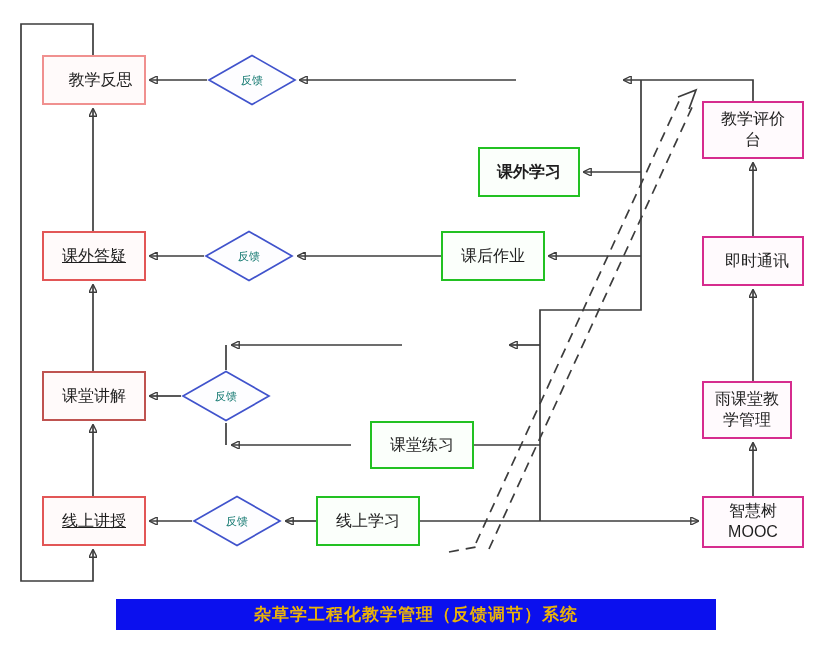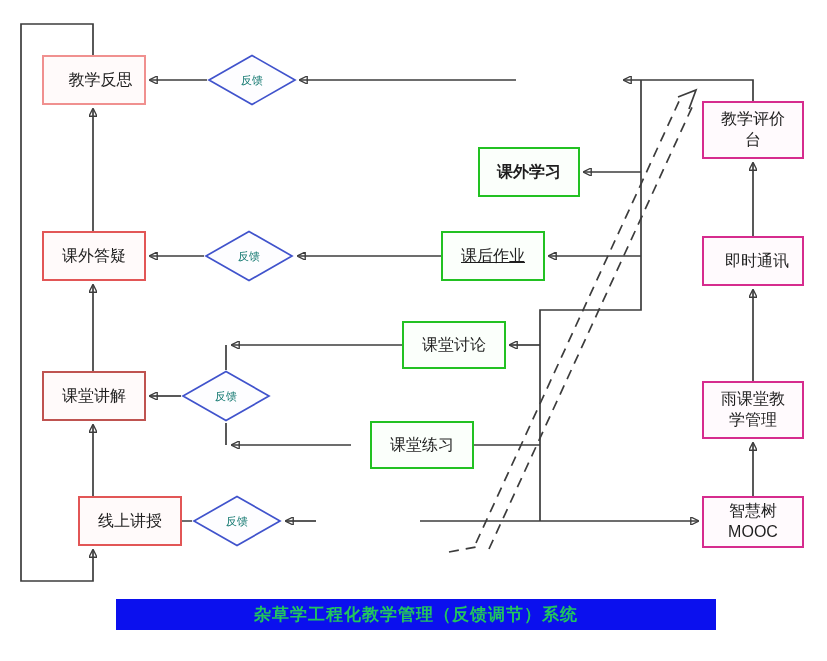--- a/index.html
+++ b/index.html
@@ -10,52 +10,52 @@
   .wires{position:absolute;left:0;top:0;width:827px;height:661px;}
   .wires path{stroke:#3c3c3c;stroke-width:1.7;fill:none;}
   .wires path.dash{stroke-dasharray:10 7;}
   .node{
     position:absolute;box-sizing:border-box;border:2px solid #888;
     background:#ffffff;display:flex;align-items:center;justify-content:center;
     width:104px;height:50px;font-size:16px;color:#1e1e1e;text-align:center;
   }
   .node span{white-space:pre-line;line-height:1.3;}
   .red-light{border-color:#f0908f;background:#fffafa;}
-  .red{border-color:#e25656;background:#fffafa;}
+  .red{border-color:#e25656;background:#fffafa;text-decoration:underline;}
   .red-dark{border-color:#bf5350;background:#fffafa;}
   .green{border-color:#22c122;background:#fbfffb;}
   .magenta{border-color:#d62c8e;background:#fffafd;}
   #n-reflect{left:42px;top:55px;padding-left:13px;}
   #n-qa{left:42px;top:231px;}
   #n-lecture{left:42px;top:371px;text-align:right;}
-  #n-online-teach{left:42px;top:496px;margin-left:36px;}
+  #n-online-teach{left:42px;top:496px;}
   #n-evaluate{left:516px;top:55px;}
   #n-extra{left:478px;top:147px;width:102px;font-weight:bold;}
-  #n-homework{left:441px;top:231px;text-decoration:underline;}
+  #n-homework{left:441px;top:231px;}
   #n-discussion{left:402px;top:321px;height:48px;}
   #n-exercise{left:370px;top:421px;height:48px;}
   #n-online-study{left:316px;top:496px;}
   #n-media{left:702px;top:101px;width:102px;height:58px;}
   #n-im{left:702px;top:236px;width:102px;padding-left:8px;}
-  #n-rain{left:702px;top:381px;width:102px;height:58px;}
+  #n-rain{left:702px;top:381px;width:90px;height:58px;}
   #n-mooc{left:702px;top:496px;width:102px;height:52px;}
   .diamond{position:absolute;width:90px;height:52px;}
   .diamond svg{position:absolute;left:0;top:0;width:100%;height:100%;}
   .diamond polygon{fill:#fdfdff;stroke:#4053cc;stroke-width:1.7;}
   .diamond span{
     position:absolute;left:0;top:0;right:0;bottom:0;display:flex;
     align-items:center;justify-content:center;font-size:11px;color:#0f766e;
   }
   #d1{left:207px;top:54px;}
   #d2{left:204px;top:230px;}
   #d3{left:181px;top:370px;}
   #d4{left:192px;top:495px;}
   .title-bar{
     position:absolute;left:116px;top:599px;width:600px;height:31px;
-    background:#0b10ee;color:#22c55e;display:flex;align-items:center;
+    background:#0b10ee;color:#eab308;display:flex;align-items:center;
     justify-content:center;font-size:17px;font-weight:bold;letter-spacing:1px;
   }
 </style>
 </head>
 <body>
 
 <div class="canvas">
 
   <svg class="wires" viewBox="0 0 827 661">
     <defs>
@@ -147,25 +147,25 @@
       </svg>
     <span>反馈</span>
   </div>
 
   <div class="node green" id="n-extra">
     <span>课外学习</span>
   </div>
   <div class="node green" id="n-homework">
     <span>课后作业</span>
   </div>
-  <div class="node green" id="n-discussion">
-    <span>课堂讨论</span>
-  </div>
   <div class="node green" id="n-exercise">
     <span>课堂练习</span>
+  </div>
+  <div class="node green" id="n-online-study">
+    <span>线上学习</span>
   </div>
 
   <div class="node magenta" id="n-media">
     <span>教学评价
 台</span>
   </div>
   <div class="node magenta" id="n-im">
     <span>即时通讯</span>
   </div>
   <div class="node magenta" id="n-rain">

